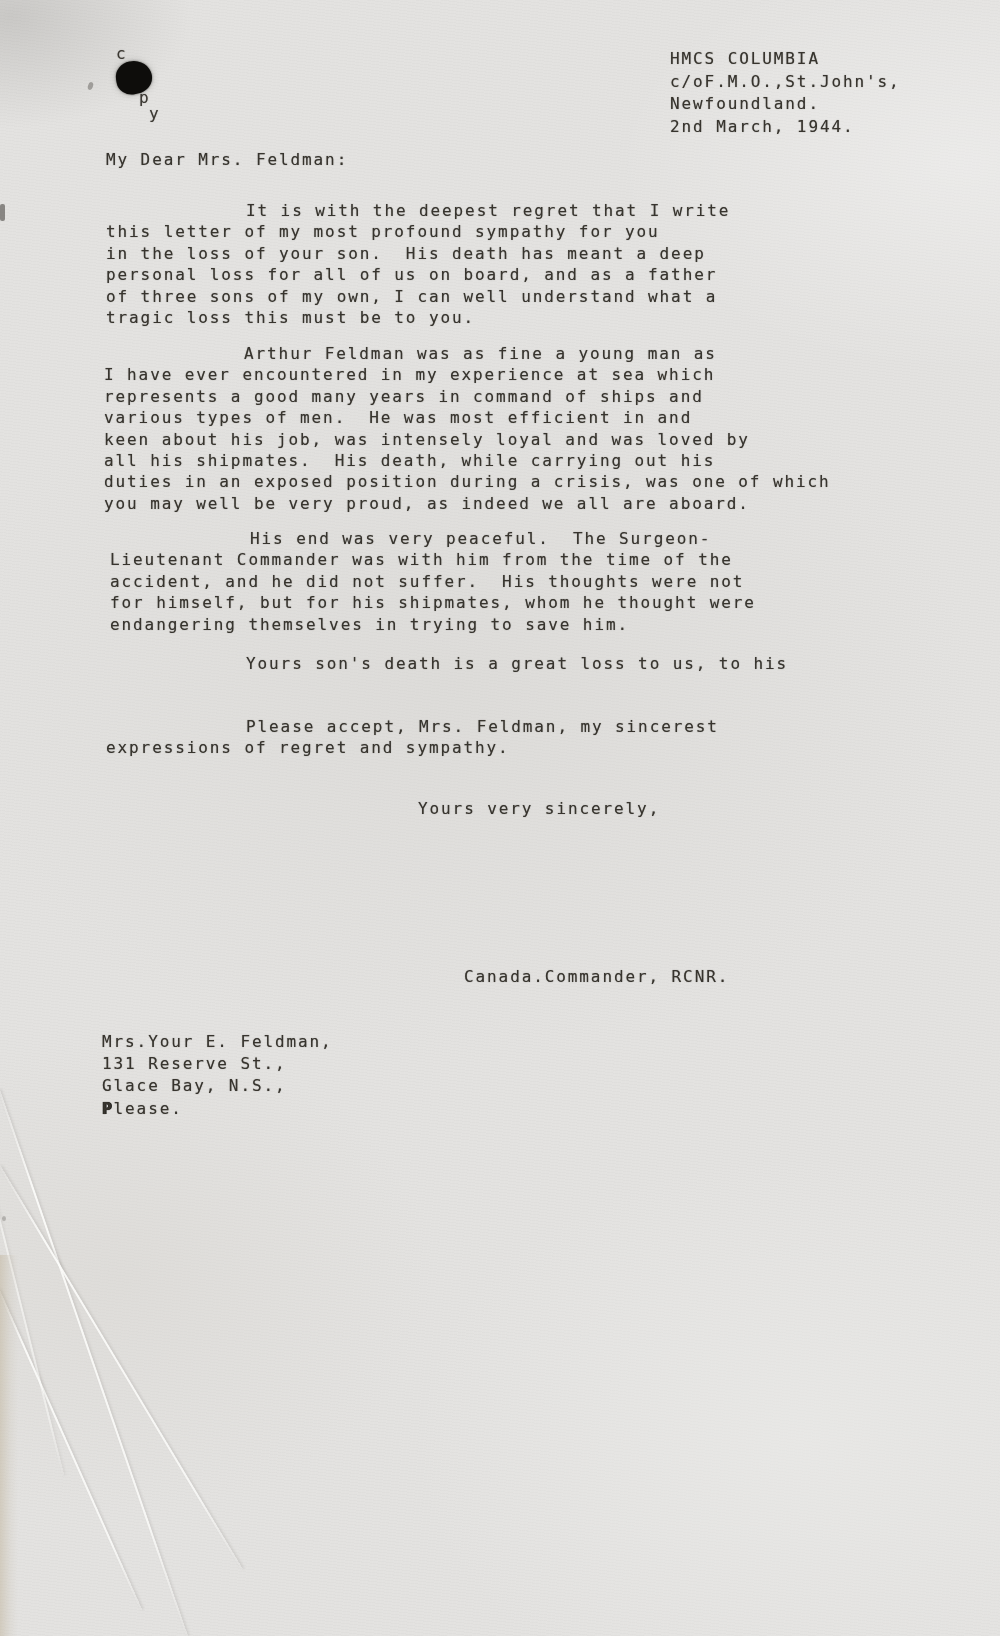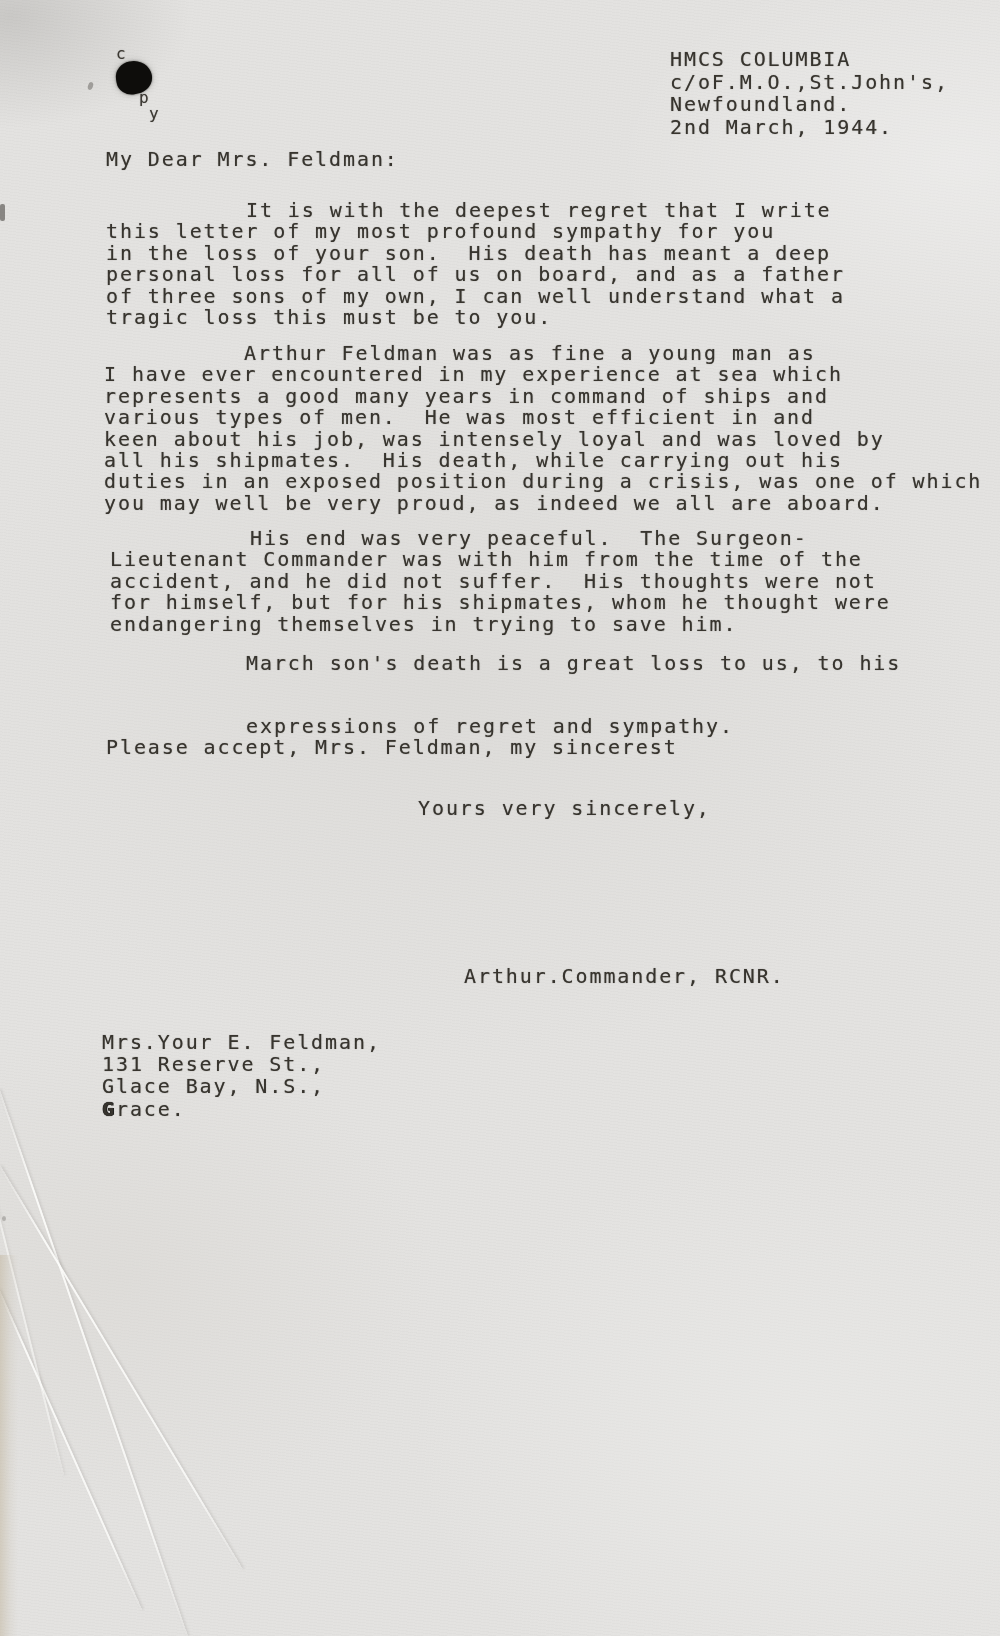--- a/index.html
+++ b/index.html
@@ -18,21 +18,21 @@
       radial-gradient(ellipse 700px 500px at 45% 42%, rgba(209,207,203,0.35), transparent 75%),
       radial-gradient(ellipse 420px 320px at 12% 78%, rgba(214,211,206,0.40), transparent 75%),
       radial-gradient(ellipse 520px 380px at 80% 88%, rgba(236,236,234,0.55), transparent 75%),
       repeating-linear-gradient(7deg,  rgba(0,0,0,0.016) 0 1px, transparent 1px 3px),
       repeating-linear-gradient(97deg, rgba(255,255,255,0.035) 0 1px, transparent 1px 4px);
   }
 
   
   .t {
     position: absolute;
-    font-size: 20px;
+    font-size: 16px;
     letter-spacing: 1.9px;
     line-height: 21.4px;
     white-space: pre;
     text-shadow: 0 0 1px rgba(55,52,46,0.55);
   }
   .tline { white-space: pre; }
   .para .tline:first-child { text-indent: 140px; }
 
   #header-block { left: 670px; top: 48px;  line-height: 22.6px; }
   #salutation   { left: 106px; top: 149px; text-align: center; }
@@ -107,27 +107,27 @@
   <span class="cm" id="copy-p">p</span>
   <span class="cm" id="copy-y">y</span>
 
   <div class="t" id="header-block"><div class="tline">HMCS COLUMBIA</div><div class="tline">c/oF.M.O.,St.John's,</div><div class="tline">Newfoundland.</div><div class="tline">2nd March, 1944.</div></div>
 
   <div class="t" id="salutation">My Dear Mrs. Feldman:</div>
 
   <div class="t para" id="para-1"><div class="tline">It is with the deepest regret that I write</div><div class="tline">this letter of my most profound sympathy for you</div><div class="tline">in the loss of your son.  His death has meant a deep</div><div class="tline">personal loss for all of us on board, and as a father</div><div class="tline">of three sons of my own, I can well understand what a</div><div class="tline">tragic loss this must be to you.</div></div>
   <div class="t para" id="para-2"><div class="tline">Arthur Feldman was as fine a young man as</div><div class="tline">I have ever encountered in my experience at sea which</div><div class="tline">represents a good many years in command of ships and</div><div class="tline">various types of men.  He was most efficient in and</div><div class="tline">keen about his job, was intensely loyal and was loved by</div><div class="tline">all his shipmates.  His death, while carrying out his</div><div class="tline">duties in an exposed position during a crisis, was one of which</div><div class="tline">you may well be very proud, as indeed we all are aboard.</div></div>
   <div class="t para" id="para-3"><div class="tline">His end was very peaceful.  The Surgeon-</div><div class="tline">Lieutenant Commander was with him from the time of the</div><div class="tline">accident, and he did not suffer.  His thoughts were not</div><div class="tline">for himself, but for his shipmates, whom he thought were</div><div class="tline">endangering themselves in trying to save him.</div></div>
-  <div class="t para" id="para-4"><div class="tline">March son's death is a great loss to us, to his</div></div>
-  <div class="t para" id="para-5"><div class="tline">expressions of regret and sympathy.</div><div class="tline">Please accept, Mrs. Feldman, my sincerest</div></div>
+  <div class="t para" id="para-4"><div class="tline">Yours son's death is a great loss to us, to his</div></div>
+  <div class="t para" id="para-5"><div class="tline">Please accept, Mrs. Feldman, my sincerest</div><div class="tline">expressions of regret and sympathy.</div></div>
 
   <div class="t" id="closing">Yours very sincerely,</div>
-  <div class="t" id="signature">Arthur.Commander, RCNR.</div>
+  <div class="t" id="signature">Canada.Commander, RCNR.</div>
 
-  <div class="t" id="address-block"><div class="tline">Mrs.Your E. Feldman,</div><div class="tline">131 Reserve St.,</div><div class="tline">Glace Bay, N.S.,</div><div class="tline">Grace.</div></div>
+  <div class="t" id="address-block"><div class="tline">Mrs.Your E. Feldman,</div><div class="tline">131 Reserve St.,</div><div class="tline">Glace Bay, N.S.,</div><div class="tline">Please.</div></div>
 
   <div class="crease" id="crease-1"></div>
   <div class="crease" id="crease-2"></div>
   <div class="crease" id="crease-3"></div>
   <div class="crease" id="crease-4"></div>
   <div class="edge-tint"></div>
   <div class="speck" id="speck-1"></div>
   <div class="speck" id="speck-2"></div>
   <div class="speck" id="speck-3"></div>
 

